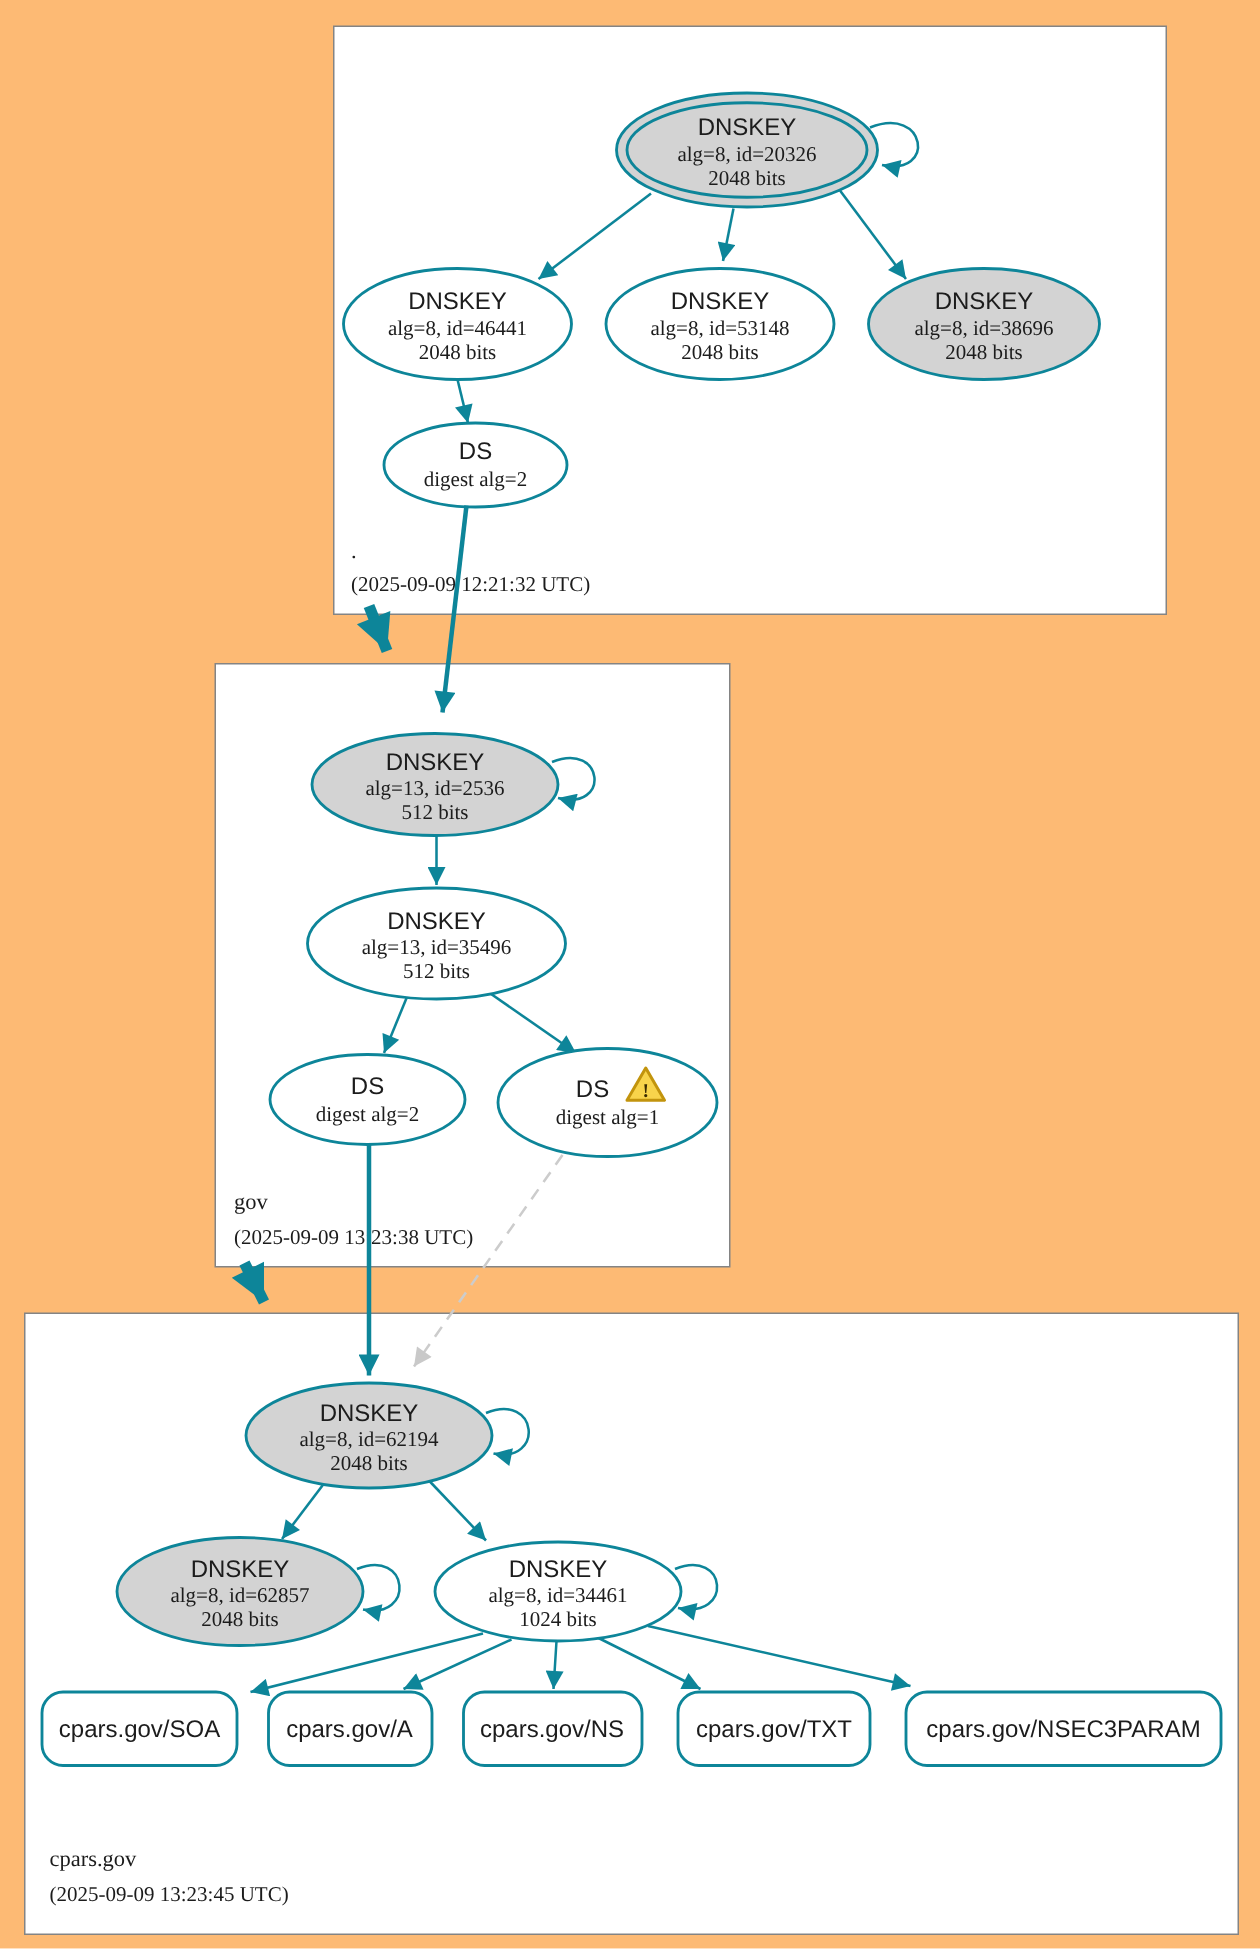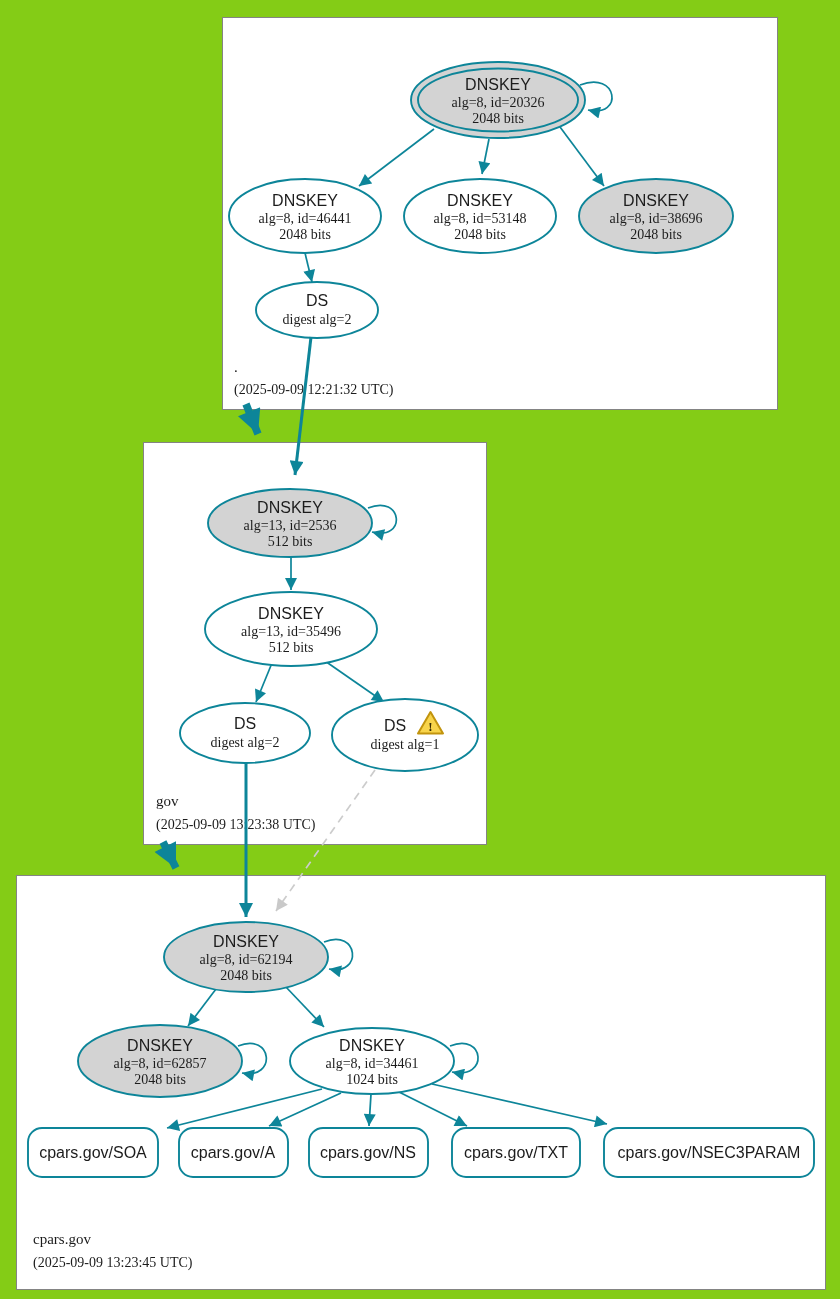--- a/index.html
+++ b/index.html
@@ -1,16 +1,16 @@
 <!DOCTYPE html>
 <html><head>
 <meta charset="utf-8">
 <style>
   html, body { margin:0; padding:0; background:#ffffff; }
-  .stage { position:relative; width:840px; height:1299px; background:#84cc16;text-align:right; }
+  .stage { position:relative; width:840px; height:1299px; background:#fdba74;text-align:right; }
   svg { display:block; }
   .box { fill:#ffffff; stroke:#848484; stroke-width:1; }
   .edge { stroke:#0d8599; stroke-width:1.7; fill:none; }
   .edge-thick { stroke-width:3; }
   .edge-zone { stroke-width:7.5; }
   .edge-dashed { stroke:#cccccc; stroke-width:1.7; stroke-dasharray:8 6; fill:none; }
   .node-ellipse { fill:#ffffff; stroke:#0d8599; stroke-width:1.9; }
   .node-ellipse.gray { fill:#d3d3d3; }
   .rrset-rect { fill:#ffffff; stroke:#0d8599; stroke-width:1.9; }
   .ntitle { font:16px "Liberation Sans", sans-serif; fill:#1c1c1c; text-anchor:middle; }

